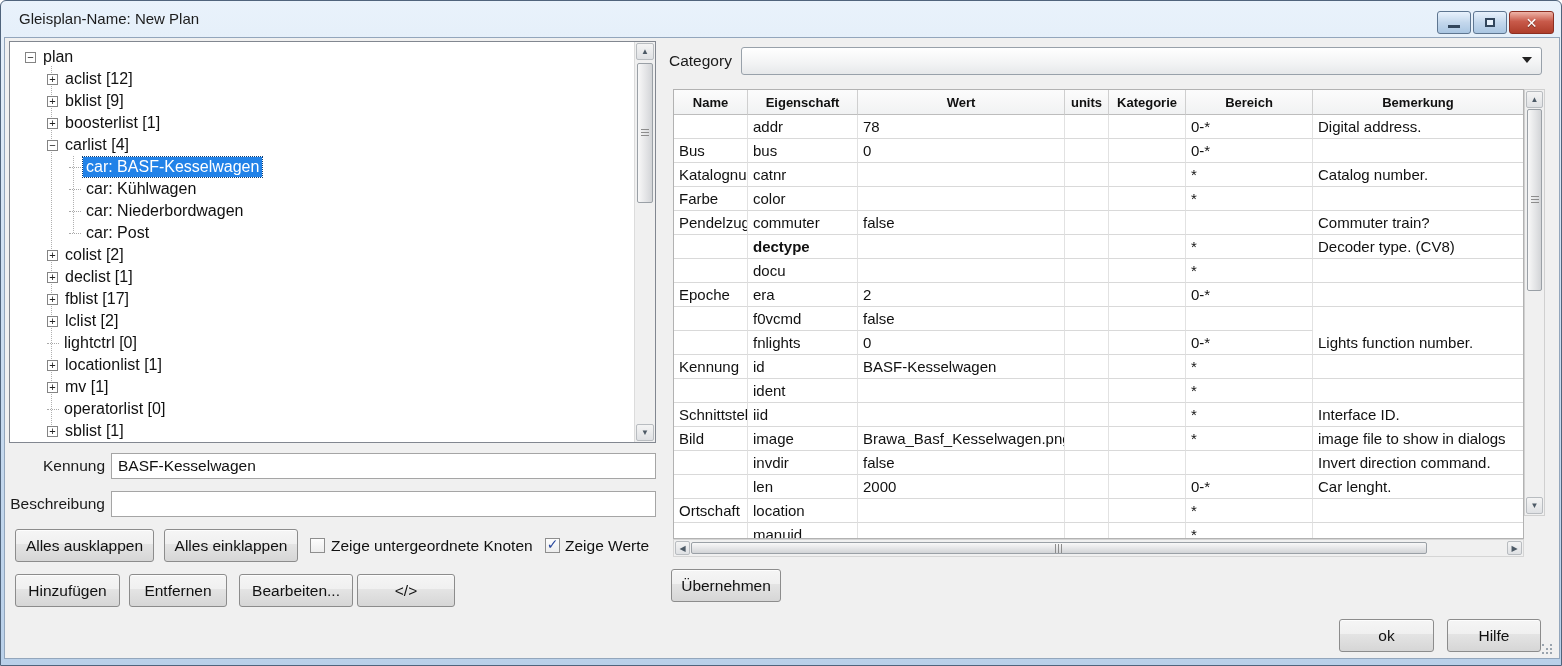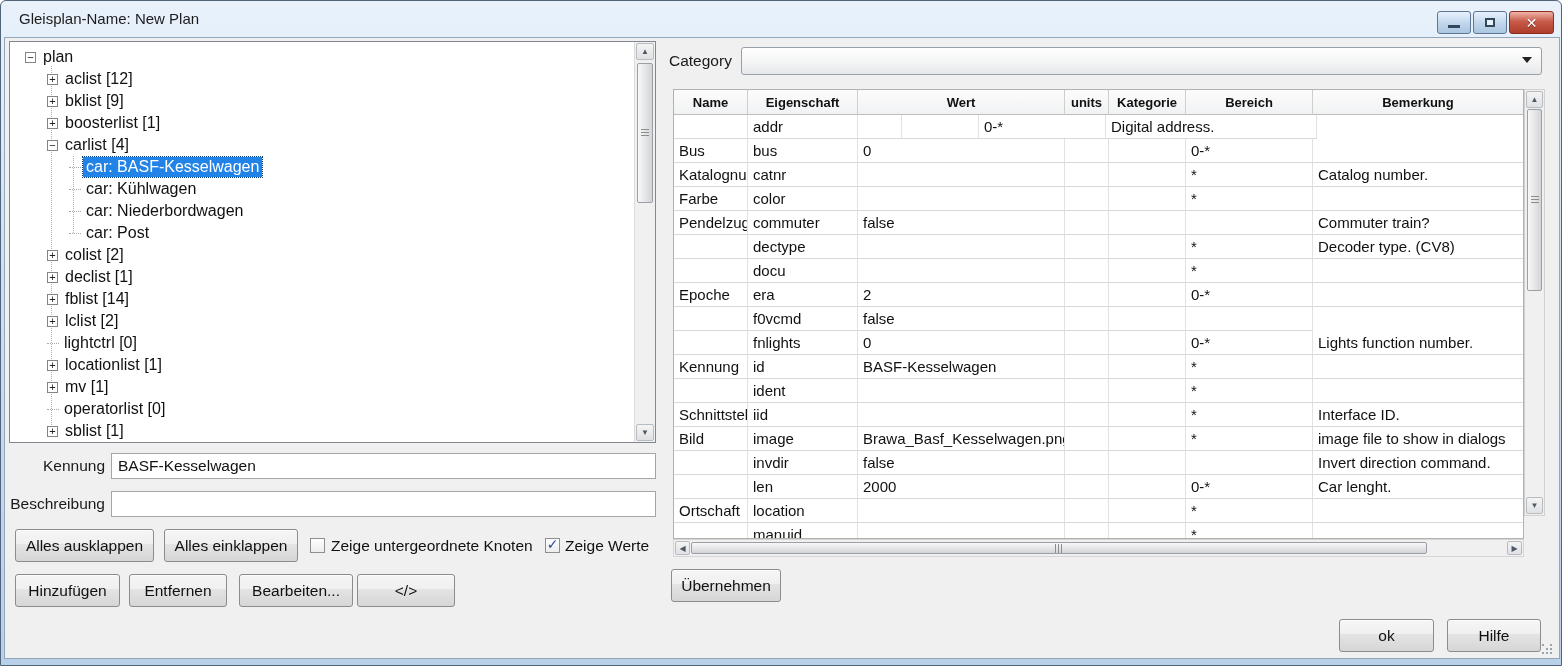--- a/index.html
+++ b/index.html
@@ -168,21 +168,21 @@
           <span class="tree-label">colist [2]</span>
         </div>
         <div class="tree-row">
           <span class="tree-indent" style="width: 36px;"></span>
           <span class="tree-expander">+</span>
           <span class="tree-label">declist [1]</span>
         </div>
         <div class="tree-row">
           <span class="tree-indent" style="width: 36px;"></span>
           <span class="tree-expander">+</span>
-          <span class="tree-label">fblist [14]</span>
+          <span class="tree-label">fblist [17]</span>
         </div>
         <div class="tree-row">
           <span class="tree-indent" style="width: 36px;"></span>
           <span class="tree-expander">+</span>
           <span class="tree-label">lclist [2]</span>
         </div>
         <div class="tree-row">
           <span class="tree-indent" style="width: 36px;"></span>
           <span class="tree-stub"></span>
           <span class="tree-label">lightctrl [0]</span>
@@ -247,20 +247,21 @@
         <div class="th" style="width: 207px;">Wert</div>
         <div class="th" style="width: 44px;">units</div>
         <div class="th" style="width: 77px;">Kategorie</div>
         <div class="th" style="width: 127px;">Bereich</div>
         <div class="th" style="width: 211px;">Bemerkung</div>
       </div>
     <div class="tbody" id="tbody">
         <div class="tr">
           <div class="td" style="width: 74px;"></div>
           <div class="td" style="width: 110px;">addr</div>
+          <div class="td" style="width: 207px;">78</div>
           <div class="td" style="width: 44px;"></div>
           <div class="td" style="width: 77px;"></div>
           <div class="td" style="width: 127px;">0-*</div>
           <div class="td" style="width: 211px;">Digital address.</div>
         </div>
         <div class="tr">
           <div class="td" style="width: 74px;">Bus</div>
           <div class="td" style="width: 110px;">bus</div>
           <div class="td" style="width: 207px;">0</div>
           <div class="td" style="width: 44px;"></div>
@@ -290,21 +291,21 @@
           <div class="td" style="width: 74px;">Pendelzug</div>
           <div class="td" style="width: 110px;">commuter</div>
           <div class="td" style="width: 207px;">false</div>
           <div class="td" style="width: 44px;"></div>
           <div class="td" style="width: 77px;"></div>
           <div class="td" style="width: 127px;"></div>
           <div class="td" style="width: 211px;">Commuter train?</div>
         </div>
         <div class="tr">
           <div class="td" style="width: 74px;"></div>
-          <div class="td" style="width: 110px;">dectype</div>
+          <div class="td" style="width: 110px; font-weight: bold;">dectype</div>
           <div class="td" style="width: 207px;"></div>
           <div class="td" style="width: 44px;"></div>
           <div class="td" style="width: 77px;"></div>
           <div class="td" style="width: 127px;">*</div>
           <div class="td" style="width: 211px;">Decoder type. (CV8)</div>
         </div>
         <div class="tr">
           <div class="td" style="width: 74px;"></div>
           <div class="td" style="width: 110px;">docu</div>
           <div class="td" style="width: 207px;"></div>

